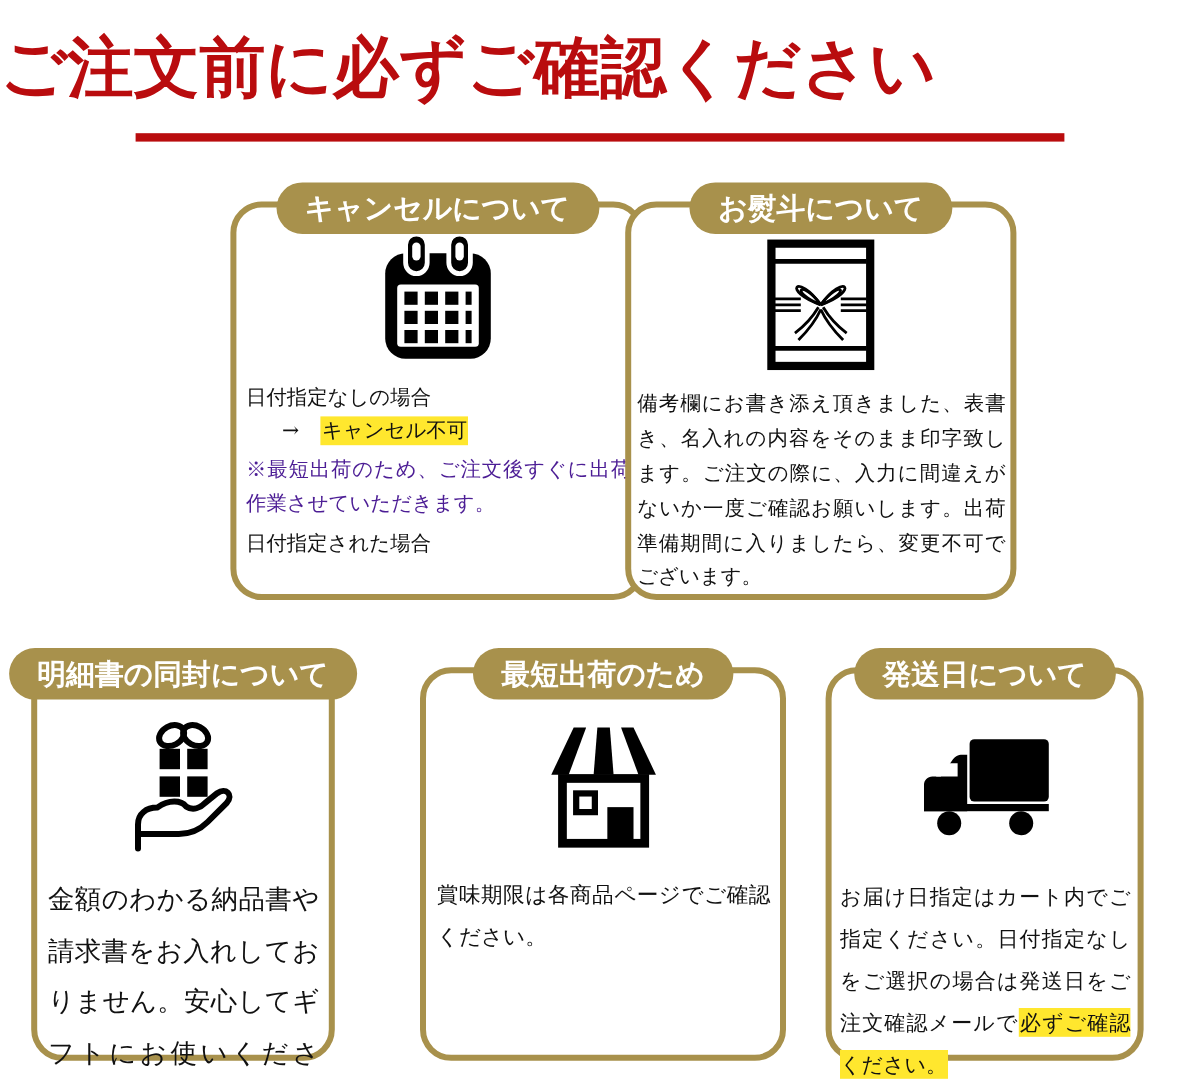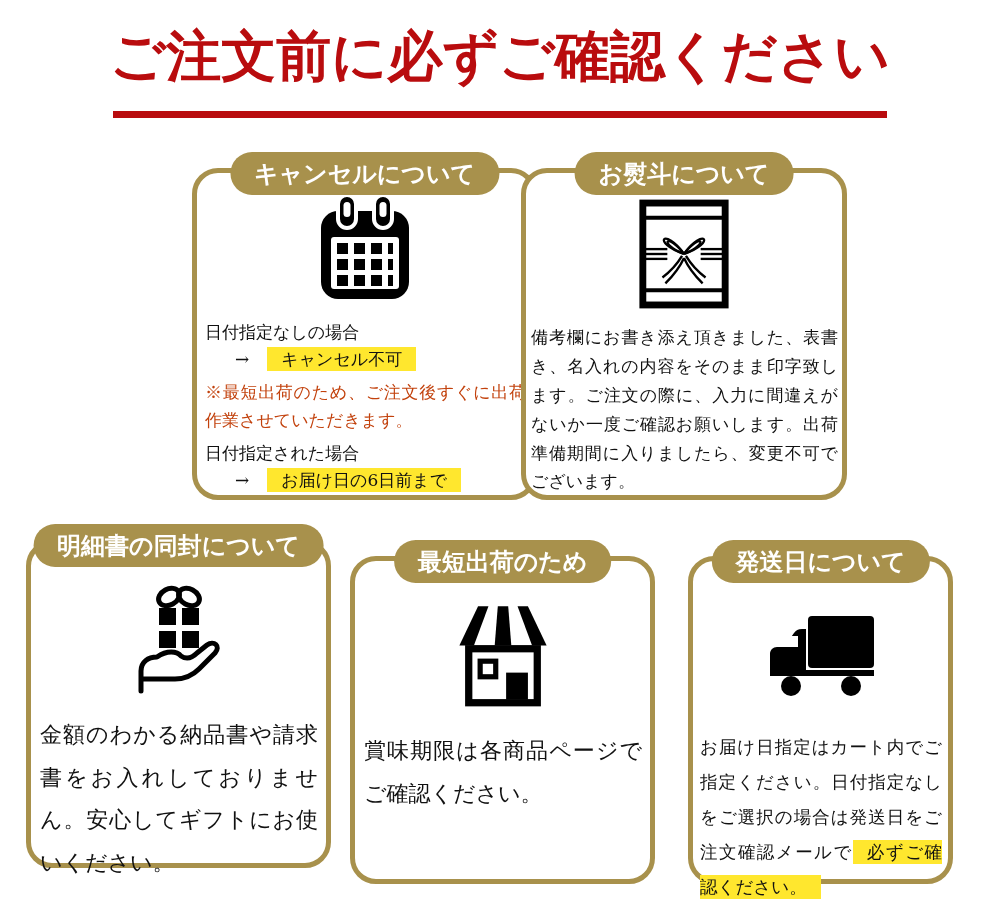--- a/index.html
+++ b/index.html
@@ -3,63 +3,63 @@
 <meta charset="utf-8">
 <style>
   html,body{margin:0;padding:0;background:#fff;}
   .canvas{
     position:relative;width:1000px;height:900px;background:#ffffff;overflow:hidden;
     font-family:"DejaVu Serif","Liberation Serif",serif;color:#111;
   }
   
   .main-title{
     position:absolute;top:20px;left:0;width:100%;margin:0;
-    text-align:center;font-size:55px;font-weight:bold;color:#b90c0e;
+    font-size:55px;font-weight:bold;color:#b90c0e;
     letter-spacing:0px;white-space:nowrap;
   }
   .title-underline{
     position:absolute;top:111px;left:113px;width:774px;height:7px;background:#b90c0e;
   }
   
   .box{
     position:absolute;background:#fff;
     border:5px solid #a8914c;border-radius:26px;
     box-sizing:border-box;
   }
   .badge{
     position:absolute;top:-21px;left:50%;transform:translateX(-50%);
     background:#a8914c;color:#ffffff;font-size:24px;font-weight:bold;
     line-height:1;padding:10px 24px 9px;border-radius:24px;white-space:nowrap;
   }
   .box-cancel {left:192px;top:168px;width:345px;height:332px;}
   .box-noshi  {left:521px;top:168px;width:326px;height:332px;}
-  .box-invoice{left:26px; top:540px;width:305px;height:328px;}
+  .box-invoice{left:26px; top:556px;width:253px;height:328px;}
   .box-expiry {left:350px;top:556px;width:305px;height:328px;}
   .box-ship   {left:688px;top:556px;width:265px;height:328px;}
 
   .icon-wrap{display:flex;justify-content:center;align-items:center;}
   .box-cancel .icon-wrap{margin-top:22px;height:108px;}
   .box-noshi  .icon-wrap{margin-top:26px;height:110px;}
   .box-invoice .icon-wrap,.box-expiry .icon-wrap,.box-ship .icon-wrap{margin-top:40px;height:110px;}
 
   .body-text{
     text-align:justify;color:#111;
   }
   .box-cancel .body-text{margin:16px 6px 0 8px;font-size:17px;line-height:1.6;}
   .box-noshi  .body-text{margin:14px 4px 12px 5px;font-size:17px;line-height:1.7;}
   .box-invoice .body-text{margin:19px 8px 0 9px;font-size:22px;line-height:1.94;}
-  .box-expiry  .body-text{margin:19px 8px 0 9px;font-size:22px;line-height:1.94;}
+  .box-expiry  .body-text{margin:19px 8px 0 9px;font-size:18px;line-height:1.94;}
   .box-ship    .body-text{margin:19px 6px 0 7px;font-size:17.5px;line-height:2.0;font-family:Liberation Serif, serif;}
 
   .line{margin:0;}
   .gap-above{margin-top:6px;}
   .arrow-line{padding-left:30px;}
   .arrow{display:inline-block;margin-right:18px;}
-  .hl{background:#ffe72e;padding:2px 14px;}
-  .red-note{color:#c2410c;}
+  .hl{background:#ffe72e;padding:2px 1px;}
+  .red-note{color:#4c1d95;}
   svg{display:block;}
 </style>
 </head>
 <body>
 
 <div class="canvas">
 
   <h1 class="main-title">ご注文前に必ずご確認ください</h1>
   <div class="title-underline"></div>
 
@@ -87,21 +87,20 @@
             <rect x="56" y="80" width="11" height="11"></rect>
             <rect x="73" y="80" width="5" height="11"></rect>
         </g>
       </svg>
     </div>
     <div class="body-text">
       <p class="line">日付指定なしの場合</p>
       <p class="line arrow-line"><span class="arrow">→</span><span class="hl">キャンセル不可</span></p>
       <p class="line red-note gap-above">※最短出荷のため、ご注文後すぐに出荷作業させていただきます。</p>
       <p class="line gap-above">日付指定された場合</p>
-      <p class="line arrow-line"><span class="arrow">→</span><span class="hl">お届け日の6日前まで</span></p>
     </div>
   </section>
 
   <section class="box box-noshi">
     <div class="badge">お熨斗について</div>
     <div class="icon-wrap">
       <svg width="98" height="110" viewBox="0 0 100 112" aria-hidden="true">
         <rect x="8" y="4" width="84" height="104" fill="none" stroke="#000" stroke-width="7"></rect>
         <line x1="11" y1="19" x2="89" y2="19" stroke="#000" stroke-width="4"></line>
         <line x1="11" y1="93" x2="89" y2="93" stroke="#000" stroke-width="4"></line>

